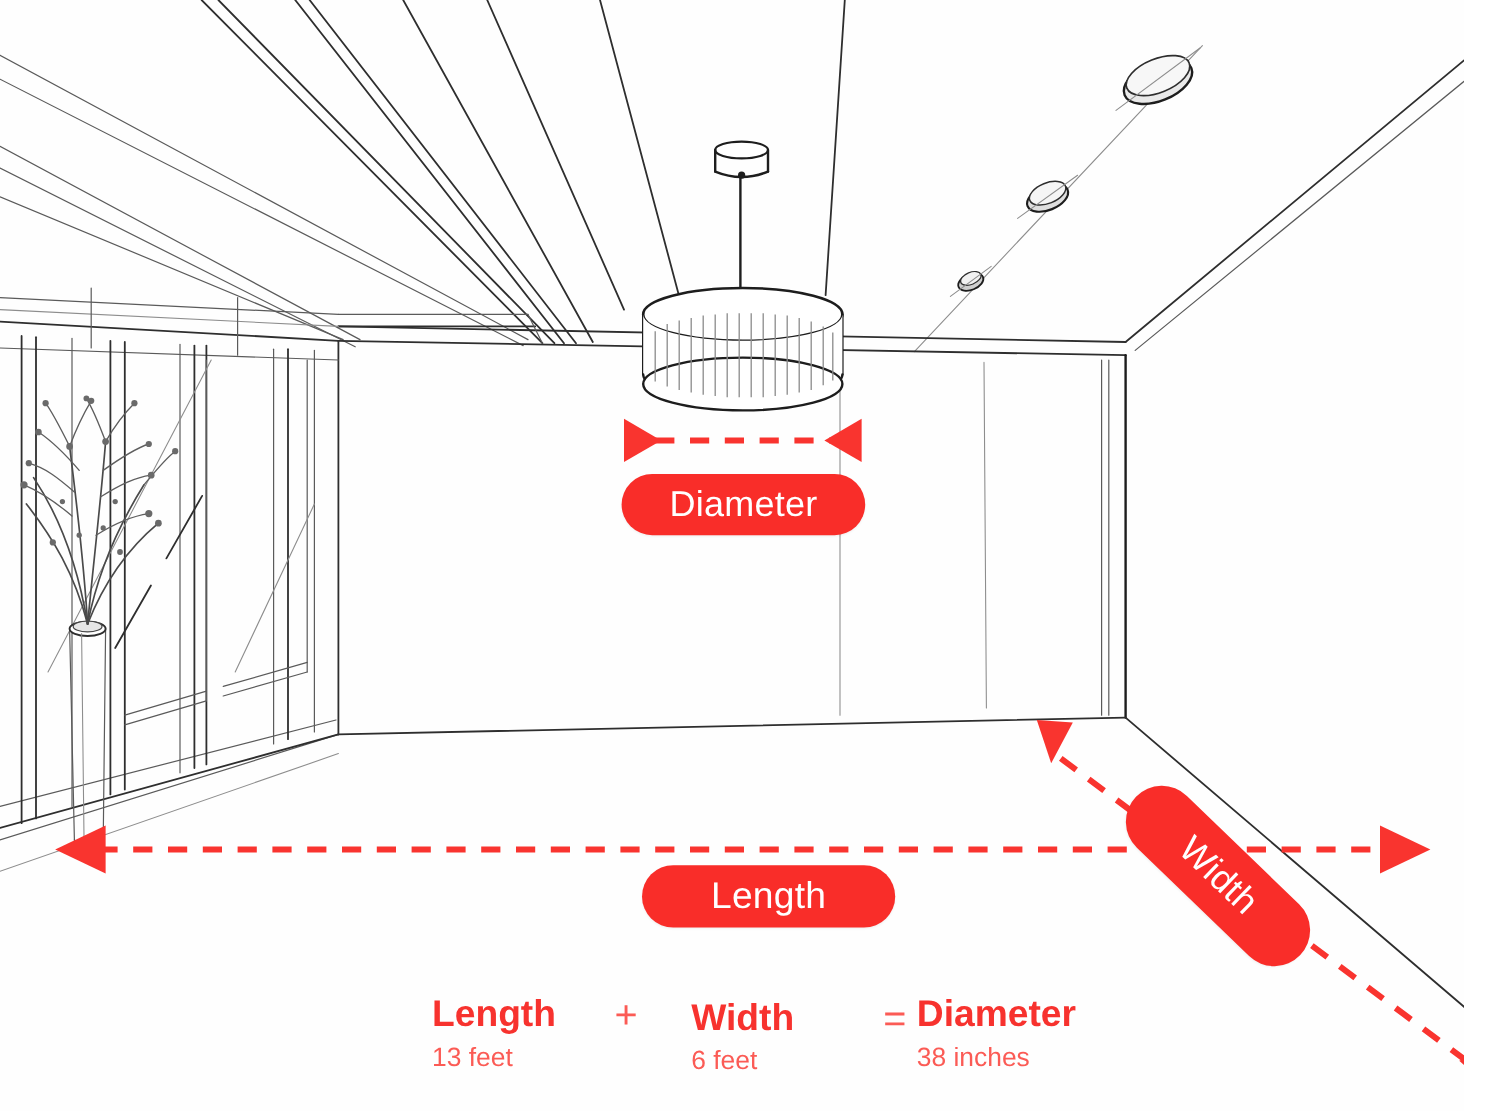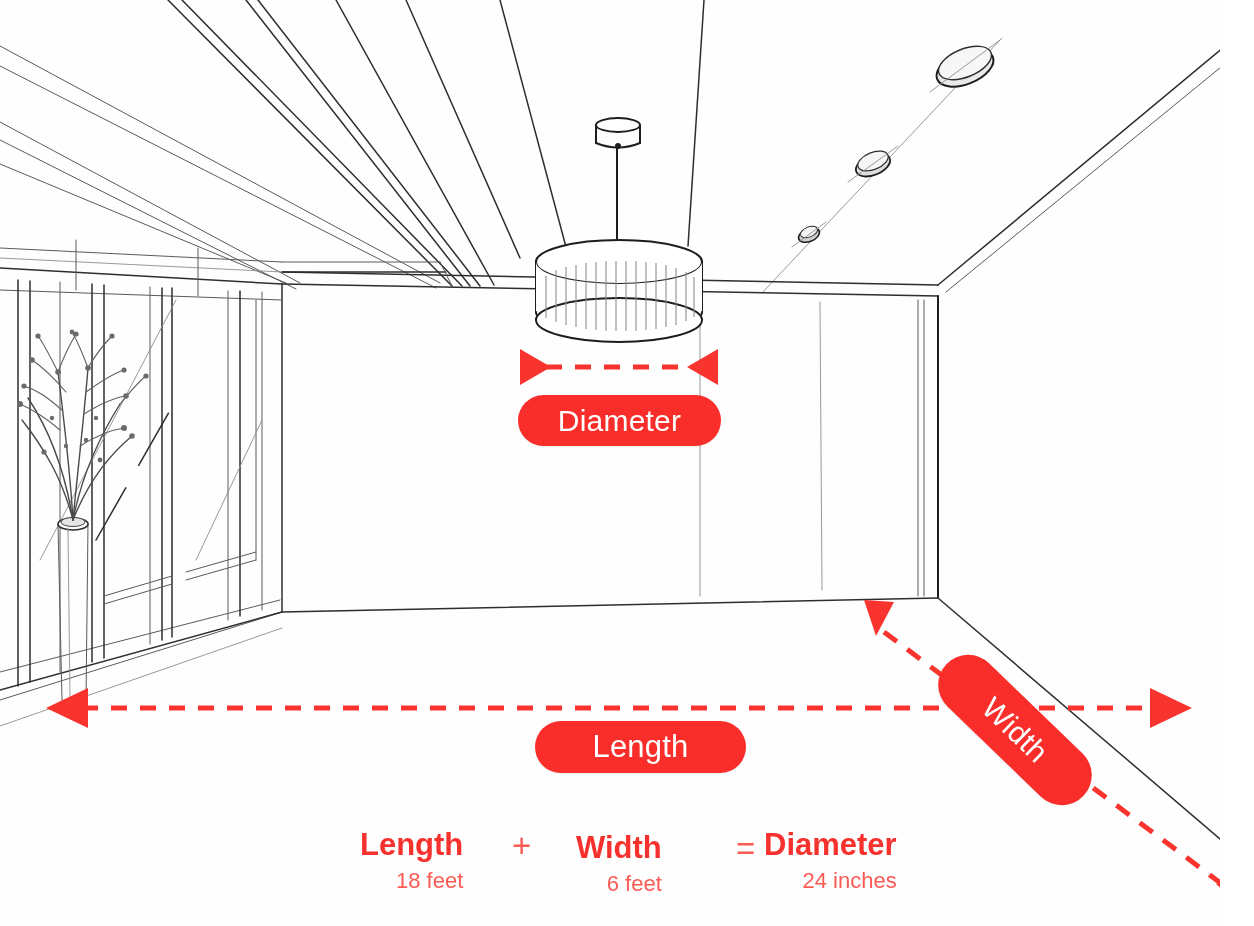--- a/index.html
+++ b/index.html
@@ -2,21 +2,21 @@
 <html><head>
 <meta charset="utf-8">
 <title>Lighting Sizing Diagram</title>
 <style>
   html,body{margin:0;padding:0;background:#ffffff;}
   body{
     font-family:"Liberation Sans", sans-serif;
     width:1254px;height:926px;overflow:hidden;position:relative;
     -webkit-font-smoothing:antialiased;
   }
-  #stage{position:relative;width:1220px;height:926px;background:#fefefe;overflow:hidden;text-align:right;}
+  #stage{position:relative;width:1220px;height:926px;background:#fefefe;overflow:hidden;}
   #sketch,#overlay{position:absolute;left:0;top:0;width:1254px;height:926px;}
   #sketch{z-index:1;}
   #overlay{z-index:2;}
 
   .pill{
     position:absolute;z-index:3;
     background:#F92D29;color:#ffffff;
     border-radius:999px;
     display:flex;align-items:center;justify-content:center;
     font-weight:400;letter-spacing:.2px;
@@ -274,31 +274,31 @@
 
   <div class="pill" id="pill-diameter">Diameter</div>
 
   <div class="pill" id="pill-length">Length</div>
 
   <div class="pill" id="pill-width">Width</div>
 
   <div id="formula">
     <div class="fterm" id="t-length">
       <span class="big">Length</span>
-      <span class="small">18 feet</span>
+      <span class="small">13 feet</span>
     </div>
 
     <div class="fop" id="op-plus">+</div>
 
     <div class="fterm" id="t-width">
       <span class="big">Width</span>
       <span class="small">6 feet</span>
     </div>
 
     <div class="fop" id="op-equals">=</div>
 
     <div class="fterm" id="t-diameter">
       <span class="big">Diameter</span>
-      <span class="small">24 inches</span>
+      <span class="small">38 inches</span>
     </div>
   </div>
 
 </div>
 
 </body></html>

